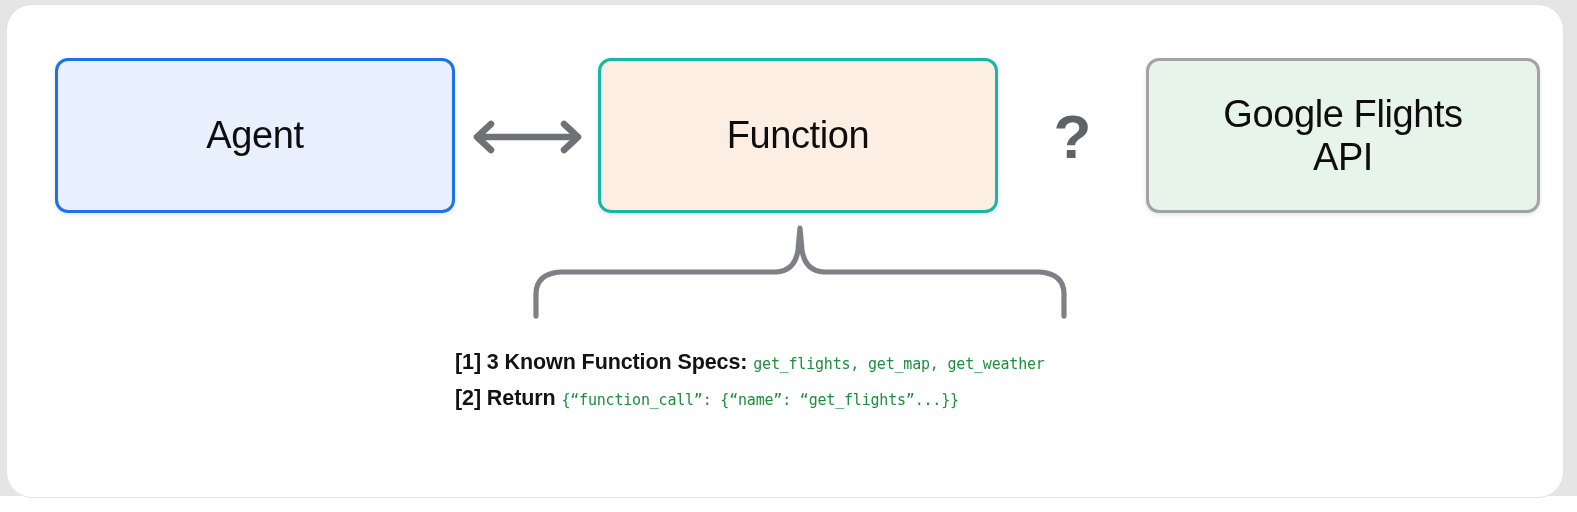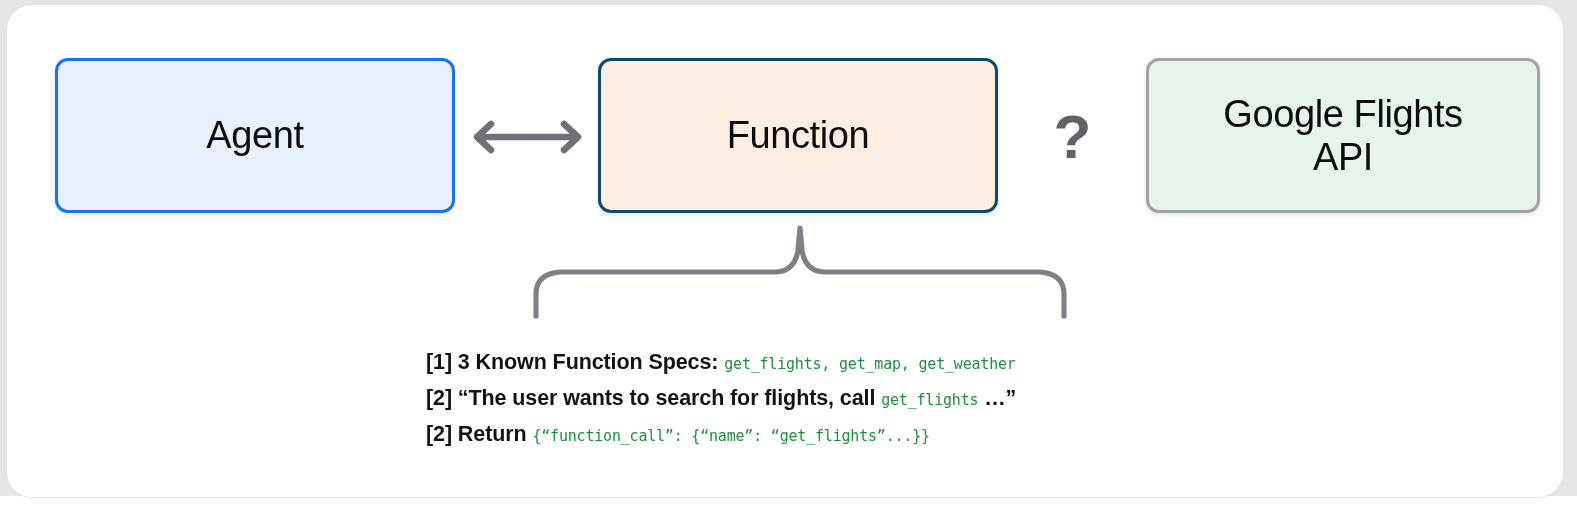--- a/index.html
+++ b/index.html
@@ -61,21 +61,21 @@
     width: 400px;
     height: 155px;
     border: 3px solid #1a73e8;
     background: #e8f0fe;
   }
   .node-function {
     left: 598px;
     top: 58px;
     width: 400px;
     height: 155px;
-    border: 3px solid #0c4a6e;
+    border: 3px solid #14b8a6;
     background: #fdeee3;
   }
   .node-api {
     left: 1146px;
     top: 58px;
     width: 394px;
     height: 155px;
     border: 3px solid #a3a3a3;
     background: #e6f4ea;
   }
@@ -131,20 +131,21 @@
   }
   .ann-line .code {
     font-family: "DejaVu Sans Mono", "Liberation Mono", monospace;
     color: #1e8e3e;
     font-weight: 400;
     font-size: 15px;
     letter-spacing: -0.2px;
   }
   .ann-line .plain {
     font-weight: 600;
+    margin-left: 29px;
   }
 </style>
 </head>
 <body>
 
 <div id="canvas">
 
   <div class="outer-card"></div>
 
   <div class="node node-agent">
@@ -187,23 +188,20 @@
                L 544 104" fill="none" stroke="#7d8185" stroke-width="5.2" stroke-linecap="round" stroke-linejoin="round"></path>
     </svg>
   </div>
 
   <div class="annotations">
 
     <div class="ann-line">
       <span class="plain">[1] 3 Known Function Specs: </span><span class="code">get_flights, get_map, get_weather</span>
     </div>
 
-    <div class="ann-line">
-      <span class="plain">[2] “The user wants to search for flights, call </span><span class="code">get_flights</span><span class="plain"> …”</span>
-    </div>
 
     <div class="ann-line">
       <span class="plain">[2] Return </span><span class="code">{“function_call”: {“name”: “get_flights”...}}</span>
     </div>
 
   </div>
 
 </div>
 
 </body></html>

